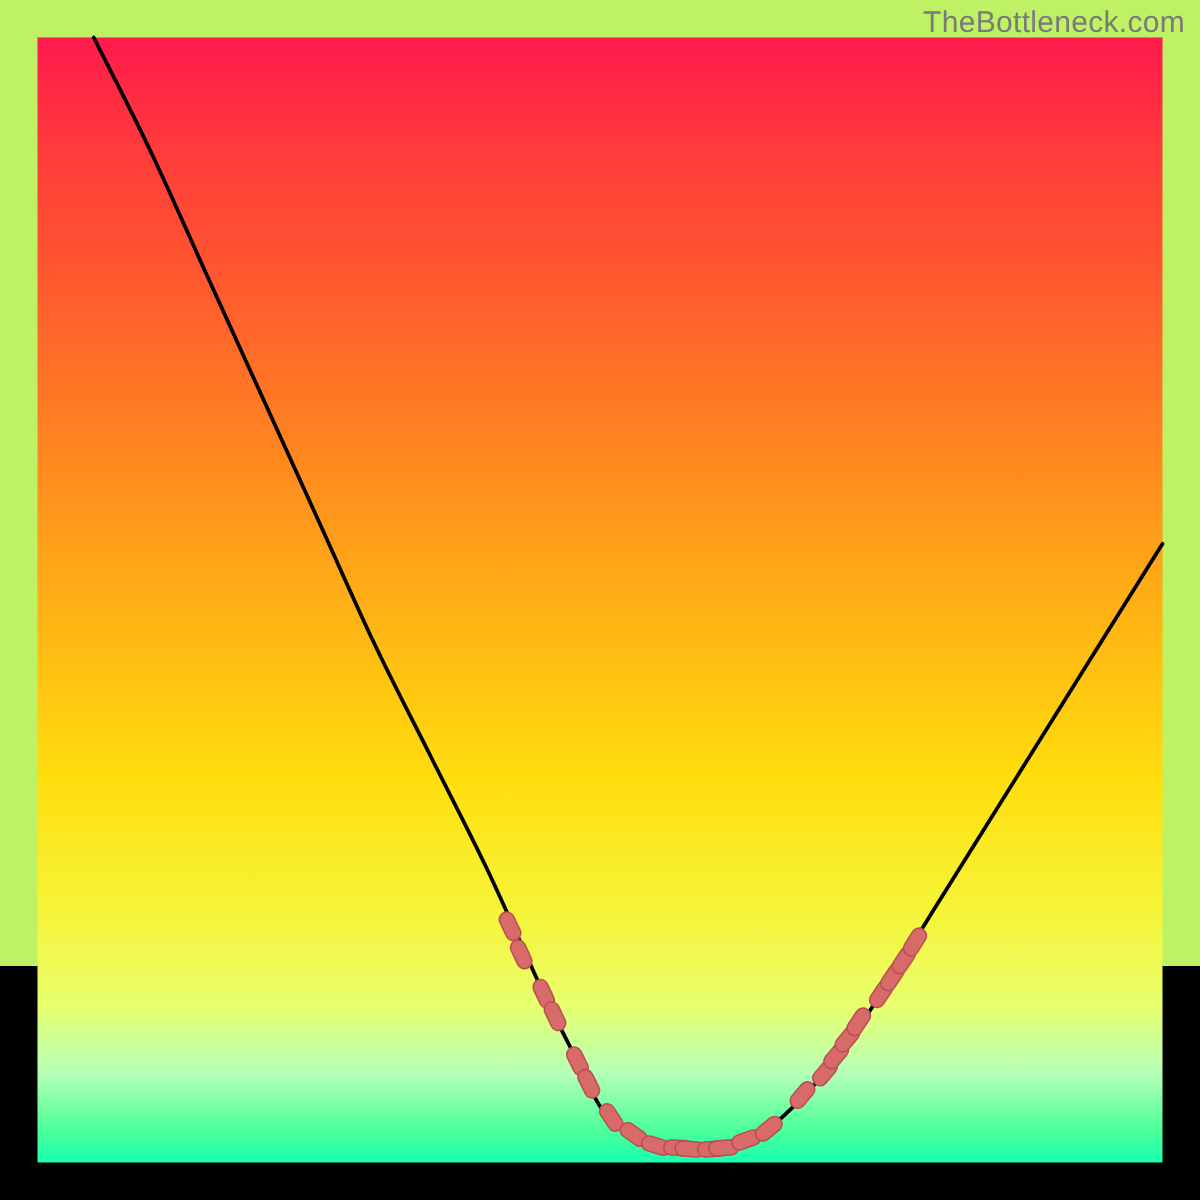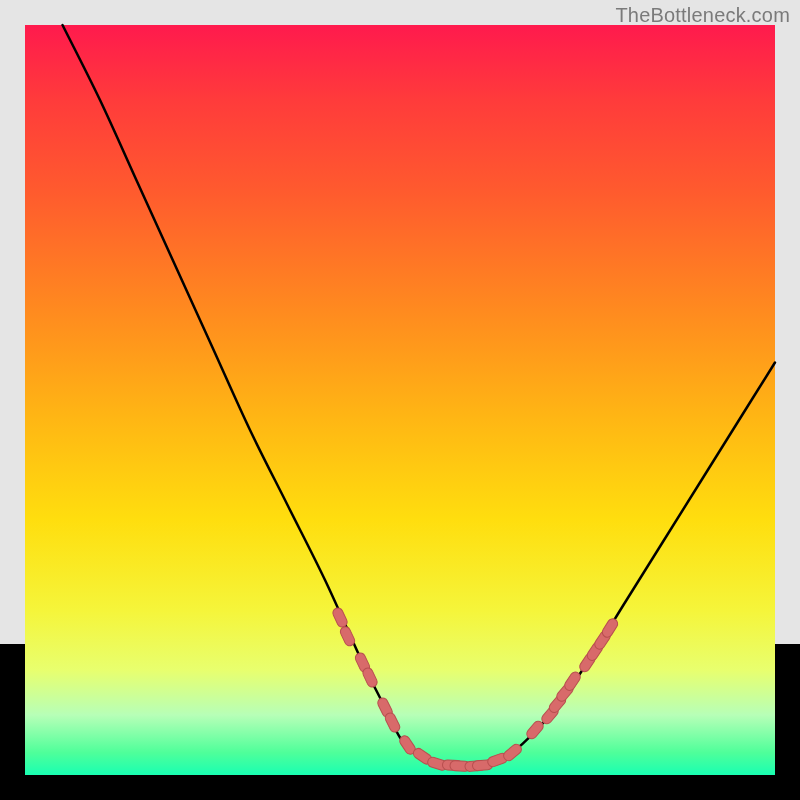--- a/index.html
+++ b/index.html
@@ -10,21 +10,21 @@
     background: #000;
     overflow: hidden;
     font-family: Arial, Helvetica, sans-serif;
   }
   .frame {
     position: absolute;
     top: 0;
     left: 0;
     width: 800px;
     height: 644px;
-    background: #e5e5e5;
+    background: #bef264;
   }
   .plot-area {
     position: absolute;
     top: 25px;
     left: 25px;
     width: 750px;
     height: 750px;
     background: linear-gradient(
       to bottom,
       #ff1a4d 0%,

